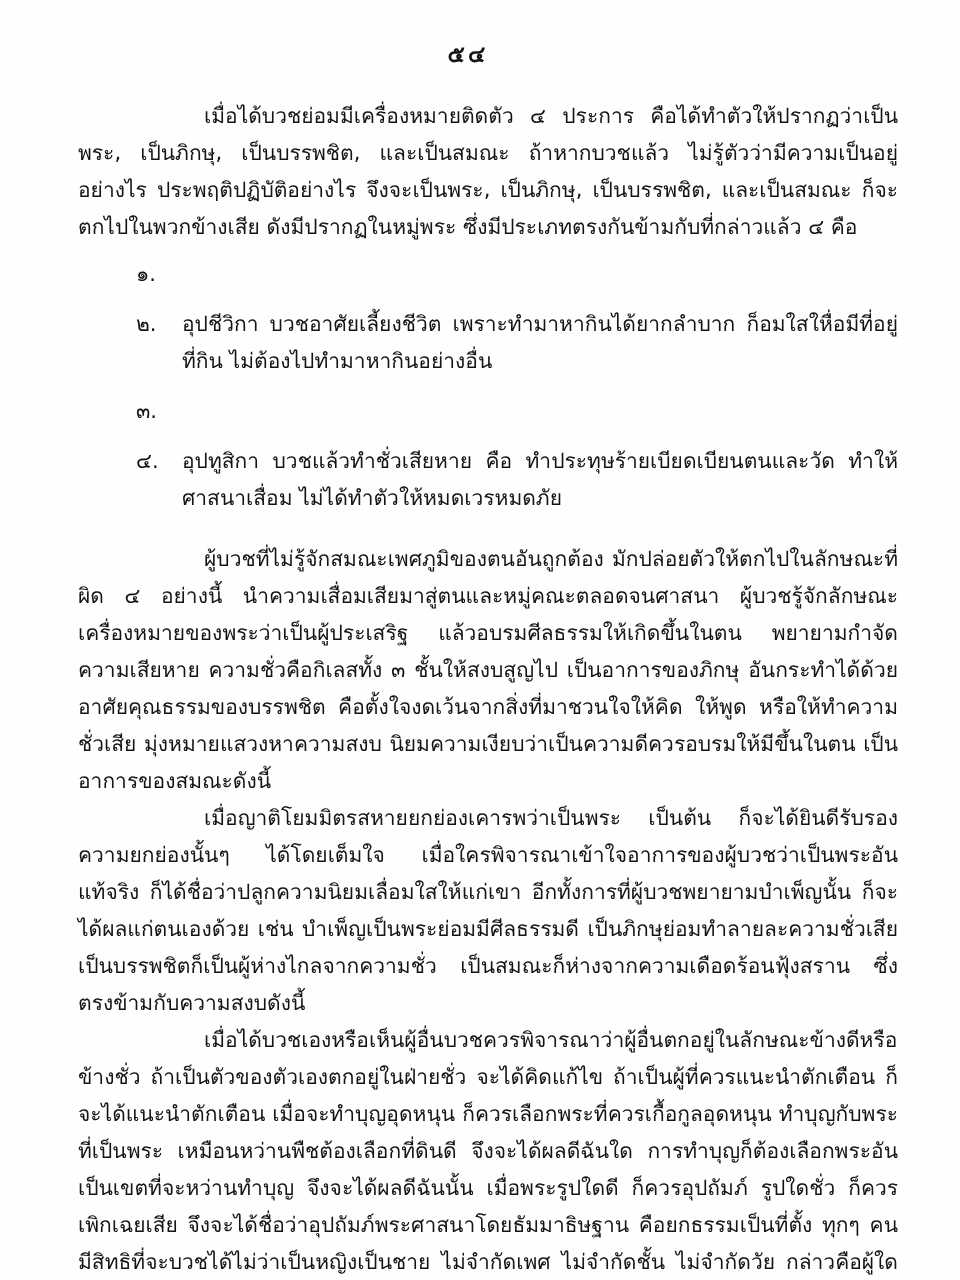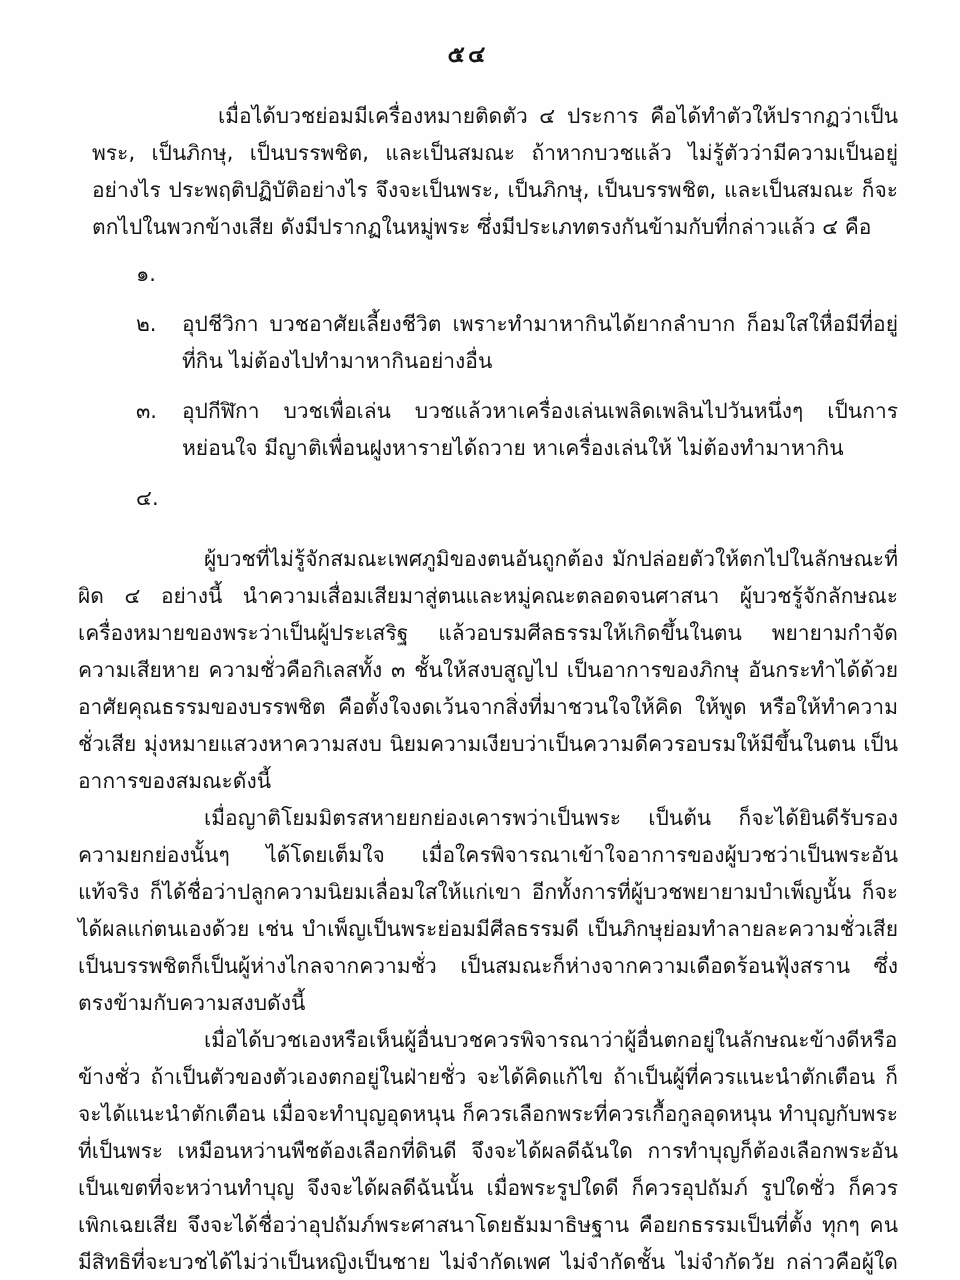--- a/index.html
+++ b/index.html
@@ -27,21 +27,20 @@
   }
   .para {
     margin: 0;
     font-size: 21px;
     line-height: 37px;
     text-align: justify;
     text-indent: 126px;
   }
   .para.first {
     margin-bottom: 8px;
-    margin-left: 14px;
   }
   .numbered-list {
     margin: 10px 0 24px 0;
   }
   .list-item {
     display: flex;
     align-items: flex-start;
     padding-left: 58px;
     margin-bottom: 13px;
     font-size: 21px;
@@ -74,25 +73,25 @@
       <span class="list-num">๑.</span>
     </div>
 
     <div class="list-item">
       <span class="list-num">๒.</span>
       <span class="list-text">อุปชีวิกา  บวชอาศัยเลี้ยงชีวิต เพราะทำมาหากินได้ยากลำบาก ก็อมใสใหื่อมีที่อยู่ที่กิน ไม่ต้องไปทำมาหากินอย่างอื่น</span>
     </div>
 
     <div class="list-item">
       <span class="list-num">๓.</span>
-      <span class="list-text">อุปกีฬิกา  บวชเพื่อเล่น  บวชแล้วหาเครื่องเล่นเพลิดเพลินไปวันหนึ่งๆ เป็นการหย่อนใจ มีญาติเพื่อนฝูงหารายได้ถวาย หาเครื่องเล่นให้ ไม่ต้องทำมาหากิน</span>
     </div>
 
     <div class="list-item">
       <span class="list-num">๔.</span>
+      <span class="list-text">อุปทูสิกา  บวชแล้วทำชั่วเสียหาย คือ ทำประทุษร้ายเบียดเบียนตนและวัด ทำให้ศาสนาเสื่อม ไม่ได้ทำตัวให้หมดเวรหมดภัย</span>
     </div>
 
   </div>
 
   <p class="para">ผู้บวชที่ไม่รู้จักสมณะเพศภูมิของตนอันถูกต้อง มักปล่อยตัวให้ตกไปในลักษณะที่ผิด ๔ อย่างนี้ นำความเสื่อมเสียมาสู่ตนและหมู่คณะตลอดจนศาสนา ผู้บวชรู้จักลักษณะเครื่องหมายของพระว่าเป็นผู้ประเสริฐ แล้วอบรมศีลธรรมให้เกิดขึ้นในตน พยายามกำจัดความเสียหาย ความชั่วคือกิเลสทั้ง ๓ ชั้นให้สงบสูญไป เป็นอาการของภิกษุ อันกระทำได้ด้วยอาศัยคุณธรรมของบรรพชิต คือตั้งใจงดเว้นจากสิ่งที่มาชวนใจให้คิด ให้พูด หรือให้ทำความชั่วเสีย มุ่งหมายแสวงหาความสงบ นิยมความเงียบว่าเป็นความดีควรอบรมให้มีขึ้นในตน เป็นอาการของสมณะดังนี้</p>
 
   <p class="para">เมื่อญาติโยมมิตรสหายยกย่องเคารพว่าเป็นพระ เป็นต้น  ก็จะได้ยินดีรับรองความยกย่องนั้นๆ ได้โดยเต็มใจ เมื่อใครพิจารณาเข้าใจอาการของผู้บวชว่าเป็นพระอันแท้จริง ก็ได้ชื่อว่าปลูกความนิยมเลื่อมใสให้แก่เขา อีกทั้งการที่ผู้บวชพยายามบำเพ็ญนั้น ก็จะได้ผลแก่ตนเองด้วย เช่น บำเพ็ญเป็นพระย่อมมีศีลธรรมดี เป็นภิกษุย่อมทำลายละความชั่วเสีย เป็นบรรพชิตก็เป็นผู้ห่างไกลจากความชั่ว เป็นสมณะก็ห่างจากความเดือดร้อนฟุ้งสราน ซึ่งตรงข้ามกับความสงบดังนี้</p>
 
   <p class="para">เมื่อได้บวชเองหรือเห็นผู้อื่นบวชควรพิจารณาว่าผู้อื่นตกอยู่ในลักษณะข้างดีหรือข้างชั่ว  ถ้าเป็นตัวของตัวเองตกอยู่ในฝ่ายชั่ว  จะได้คิดแก้ไข ถ้าเป็นผู้ที่ควรแนะนำตักเตือน ก็จะได้แนะนำตักเตือน เมื่อจะทำบุญอุดหนุน ก็ควรเลือกพระที่ควรเกื้อกูลอุดหนุน ทำบุญกับพระที่เป็นพระ  เหมือนหว่านพืชต้องเลือกที่ดินดี จึงจะได้ผลดีฉันใด การทำบุญก็ต้องเลือกพระอันเป็นเขตที่จะหว่านทำบุญ จึงจะได้ผลดีฉันนั้น เมื่อพระรูปใดดี ก็ควรอุปถัมภ์ รูปใดชั่ว ก็ควรเพิกเฉยเสีย จึงจะได้ชื่อว่าอุปถัมภ์พระศาสนาโดยธัมมาธิษฐาน คือยกธรรมเป็นที่ตั้ง ทุกๆ คนมีสิทธิที่จะบวชได้ไม่ว่าเป็นหญิงเป็นชาย ไม่จำกัดเพศ ไม่จำกัดชั้น ไม่จำกัดวัย กล่าวคือผู้ใดนิยมคุณความดีอบรมขึ้นได้เหมือนพระ ก็เท่ากับบวชใจ คือทำใจเป็นพระ ทำอาการของพระ</p>
 

